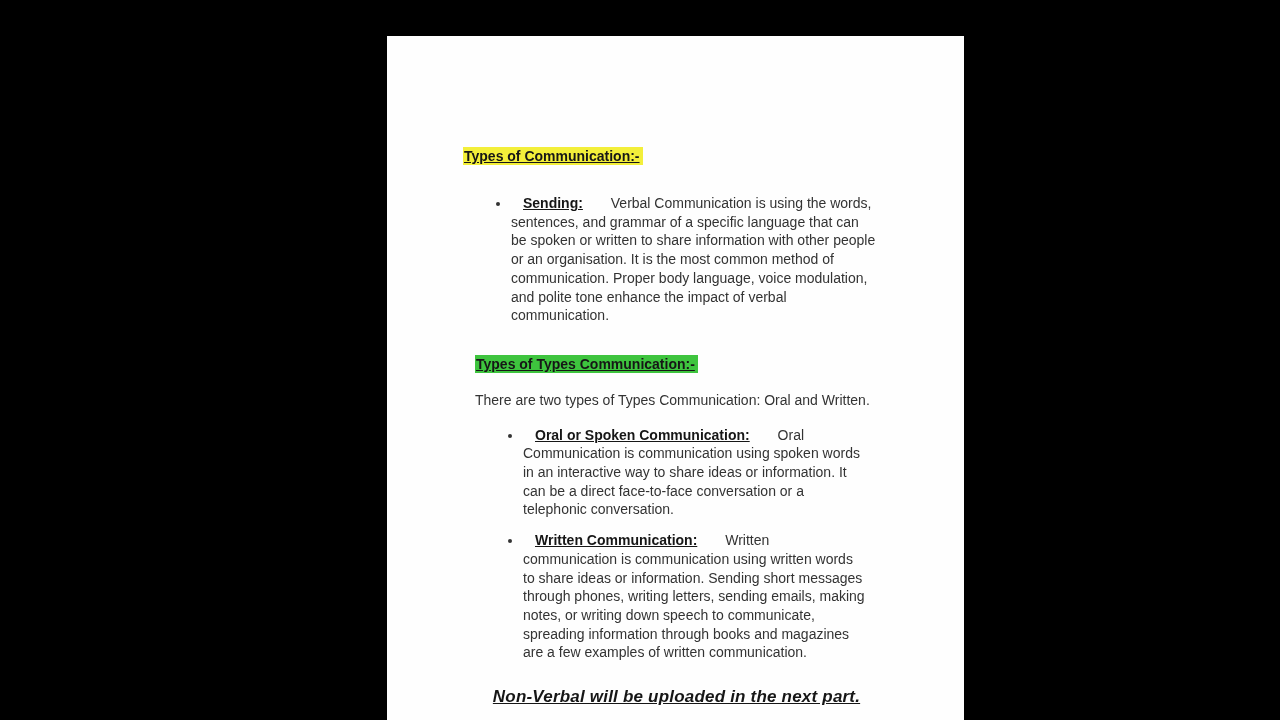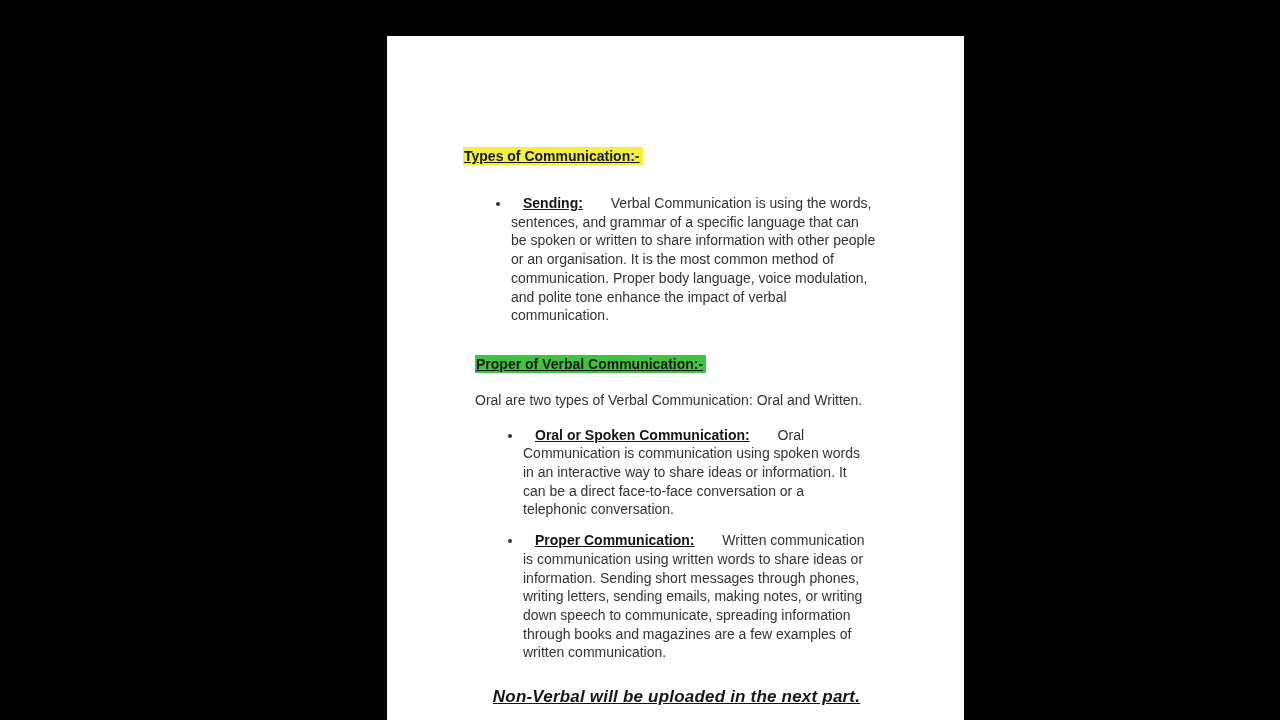--- a/index.html
+++ b/index.html
@@ -67,26 +67,26 @@
   <div class="doc">
 
     <span class="hl-heading hl-yellow">Types of Communication:-</span>
 
 
     <ul class="bullet-list">
       <li><span class="run-in-label">Sending:</span><span> Verbal Communication is using the words, sentences, and grammar of a specific language that can be spoken or written to share information with other people or an organisation. It is the most common method of communication. Proper body language, voice modulation, and polite tone enhance the impact of verbal communication.</span></li>
     </ul>
 
     <div class="section-2">
-      <span class="hl-heading hl-green">Proper of Verbal Communication:-</span>
+      <span class="hl-heading hl-green">Types of Types Communication:-</span>
 
-      <p class="para">Oral are two types of Verbal Communication: Oral and Written.</p>
+      <p class="para">There are two types of Types Communication: Oral and Written.</p>
 
       <ul class="bullet-list second">
         <li><span class="run-in-label">Oral or Spoken Communication:</span><span> Oral Communication is communication using spoken words in an interactive way to share ideas or information. It can be a direct face-to-face conversation or a telephonic conversation.</span></li>
-        <li><span class="run-in-label">Proper Communication:</span><span> Written communication is communication using written words to share ideas or information. Sending short messages through phones, writing letters, sending emails, making notes, or writing down speech to communicate, spreading information through books and magazines are a few examples of written communication.</span></li>
+        <li><span class="run-in-label">Written Communication:</span><span> Written communication is communication using written words to share ideas or information. Sending short messages through phones, writing letters, sending emails, making notes, or writing down speech to communicate, spreading information through books and magazines are a few examples of written communication.</span></li>
       </ul>
     </div>
 
     <p class="footer-note">Non-Verbal will be uploaded in the next part.</p>
 
   </div>
 </div>
 
 </body></html>

